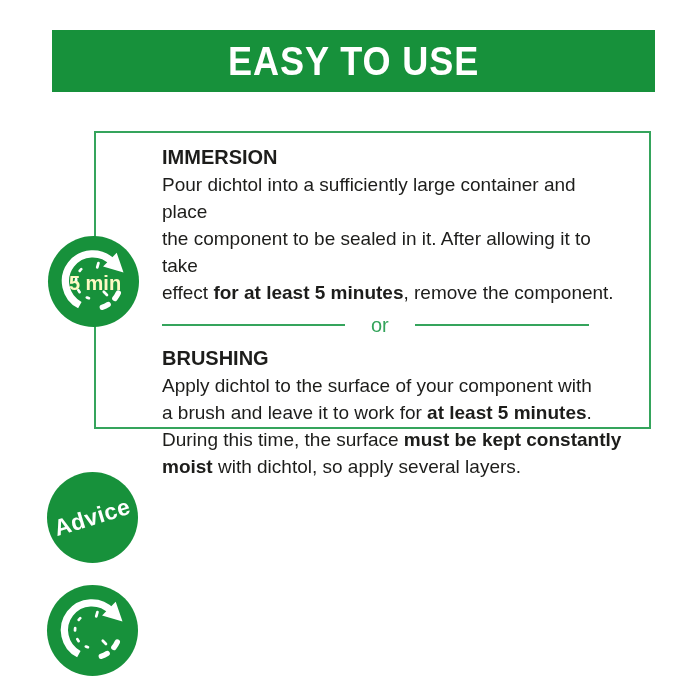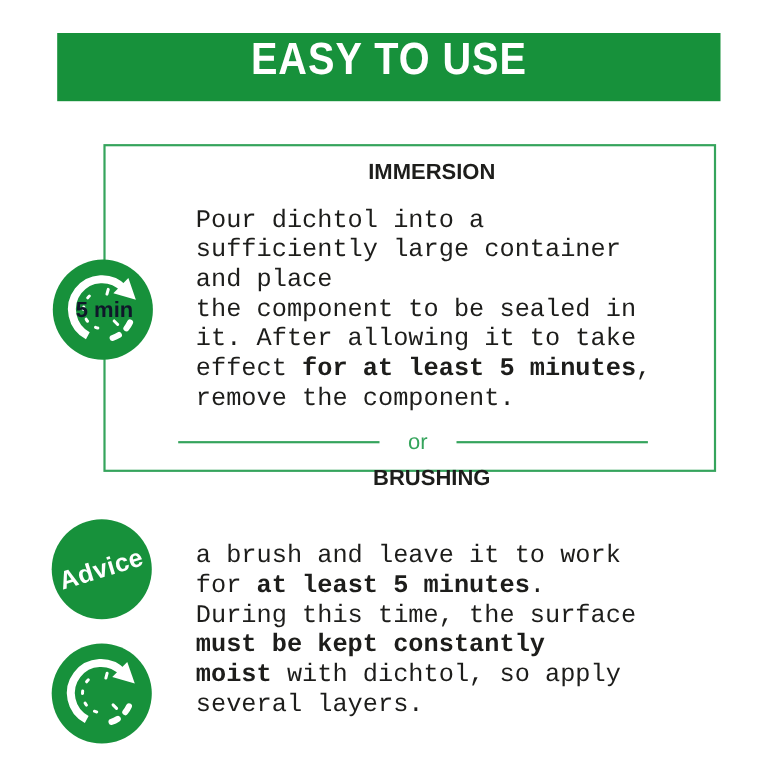--- a/index.html
+++ b/index.html
@@ -9,36 +9,36 @@
   }
   *{box-sizing:border-box;}
   html,body{margin:0;padding:0;background:#fff;}
   .page{
     position:relative;width:700px;height:700px;background:#fff;overflow:hidden;
     font-family:"Liberation Sans","DejaVu Sans",sans-serif;color:var(--ink);
   }
   
   .banner{
     position:absolute;left:52px;top:30px;width:603px;height:62px;
-    background:var(--brand_green);display:flex;justify-content:center;
+    background:var(--brand_green);display:flex;align-items:center;justify-content:center;
   }
   .banner h1{
     margin:0;color:#fff;font-size:41px;font-weight:700;letter-spacing:1px;
     transform:scaleX(0.88);white-space:nowrap;
   }
   
   .gbox{
     position:absolute;left:94px;width:557px;background:#fff;
     border:2px solid var(--line_green);
   }
   .box-steps{top:131px;height:298px;padding:10px 26px 0 66px;}
   .box-advice{top:458px;height:110px;padding:16px 26px 0 66px;}
   .box-curing{top:582px;height:98px;padding:26px 26px 0 66px;}
-  .hd{font-size:20px;font-weight:700;line-height:28px;margin:0;text-align:center;}
-  .body{font-size:23px;line-height:27px;margin:16px;font-family:Liberation Mono, monospace;}
+  .hd{font-size:20px;font-weight:700;line-height:28px;margin:0;}
+  .body{font-size:19px;line-height:27px;margin:0;}
   .body b{font-weight:700;}
   .box-advice .body,.box-curing .body{line-height:28px;}
   
   .or-divider{
     display:flex;align-items:center;margin:9px 0;height:20px;justify-content:space-between;
   }
   .dline{height:2px;background:var(--line_green);}
   .dline.left{width:183px;}
   .dline.right{flex:1;margin-right:34px;}
   .or-label{
@@ -49,21 +49,21 @@
   .badge{
     position:absolute;width:91px;height:91px;border-radius:50%;
     background:var(--brand_green);
   }
   .badge-5min{left:48px;top:236px;}
   .badge-advice{left:47px;top:472px;display:flex;align-items:center;justify-content:center;}
   .badge-24h{left:47px;top:585px;}
   .badge svg{position:absolute;left:0;top:0;width:100%;height:100%;}
   .badge .clock-label{
     position:absolute;left:0;right:0;top:50%;transform:translateY(-50%);
-    text-align:center;color:#0f172a;font-weight:700;font-size:20px;
+    text-align:center;color:#fef9c3;font-weight:700;font-size:20px;
     padding-left:3px;padding-top:2px;letter-spacing:0px;white-space:nowrap;
   }
   .advice-label{
     color:#fff;font-weight:700;font-size:23px;transform:rotate(-17deg);
     letter-spacing:0.5px;
   }
 </style>
 </head>
 <body>
 
@@ -77,21 +77,21 @@
     <p class="hd">IMMERSION</p>
     <p class="body"><span>Pour dichtol into a sufficiently large container and place</span><br><span>the component to be sealed in it. After allowing it to take</span><br><span>effect </span><b>for at least 5 minutes</b><span>, remove the component.</span></p>
 
     <div class="or-divider">
       <div class="dline left"></div>
       <div class="or-label">or</div>
       <div class="dline right"></div>
     </div>
 
     <p class="hd">BRUSHING</p>
-    <p class="body"><br><span>a brush and leave it to work for </span><b>at least 5 minutes</b><span>.</span><br><span>During this time, the surface </span><b>must be kept constantly</b><br><b>moist</b><span> with dichtol, so apply several layers.</span></p>
+    <p class="body"><span>Apply dichtol to the surface of your component with</span><br><span>a brush and leave it to work for </span><b>at least 5 minutes</b><span>.</span><br><span>During this time, the surface </span><b>must be kept constantly</b><br><b>moist</b><span> with dichtol, so apply several layers.</span></p>
   </div>
 
   <div class="badge badge-5min">
     <svg viewBox="0 0 100 100" aria-hidden="true">
       <path d="M 35 76 A 30 30 0 1 1 71 29" fill="none" stroke="#fff" stroke-width="8"></path>
       <polygon points="83,40 75.5,18.5 60.5,33.5" fill="#fff"></polygon>
       <path d="M 77.2 62.7 A 30 30 0 0 1 55.2 79.5" fill="none" stroke="#fff" stroke-width="6" stroke-dasharray="7 10" stroke-linecap="round"></path>
       <path d="M 45 68.4 A 19 19 0 0 1 45.1 31.6" fill="none" stroke="#fff" stroke-width="3" stroke-dasharray="2.5 10" stroke-linecap="round"></path>
       <line x1="54.1" y1="34.5" x2="55.4" y2="29.7" stroke="#fff" stroke-width="3" stroke-linecap="round"></line>
       <line x1="61.3" y1="61.3" x2="64.8" y2="64.8" stroke="#fff" stroke-width="3" stroke-linecap="round"></line>

